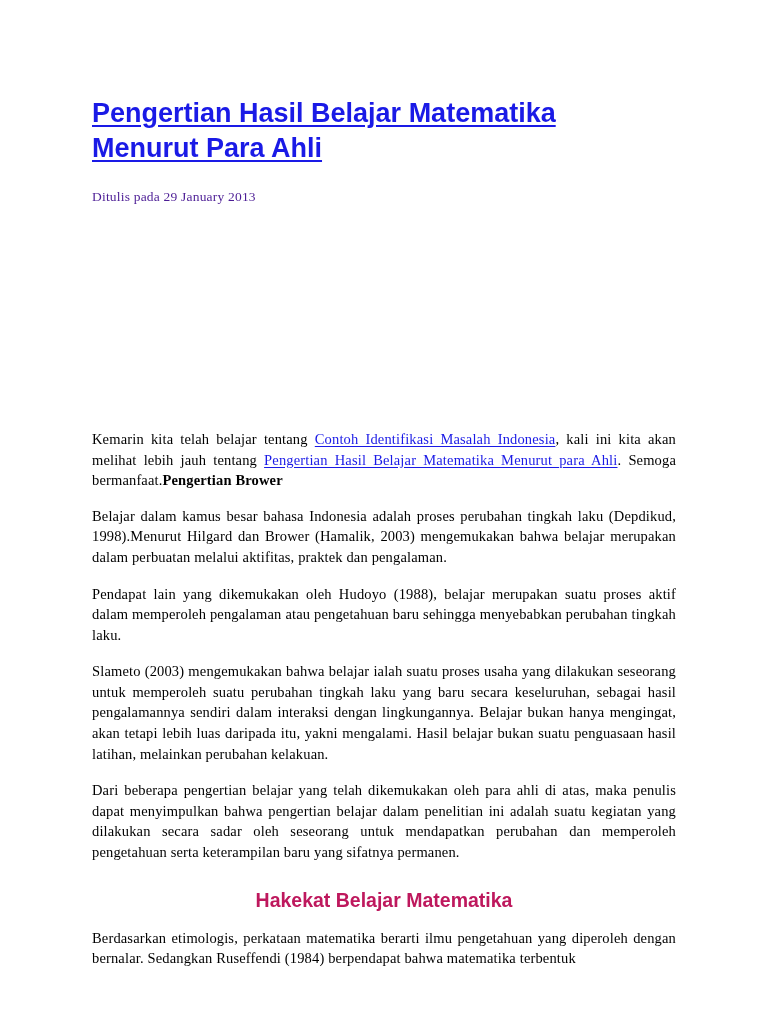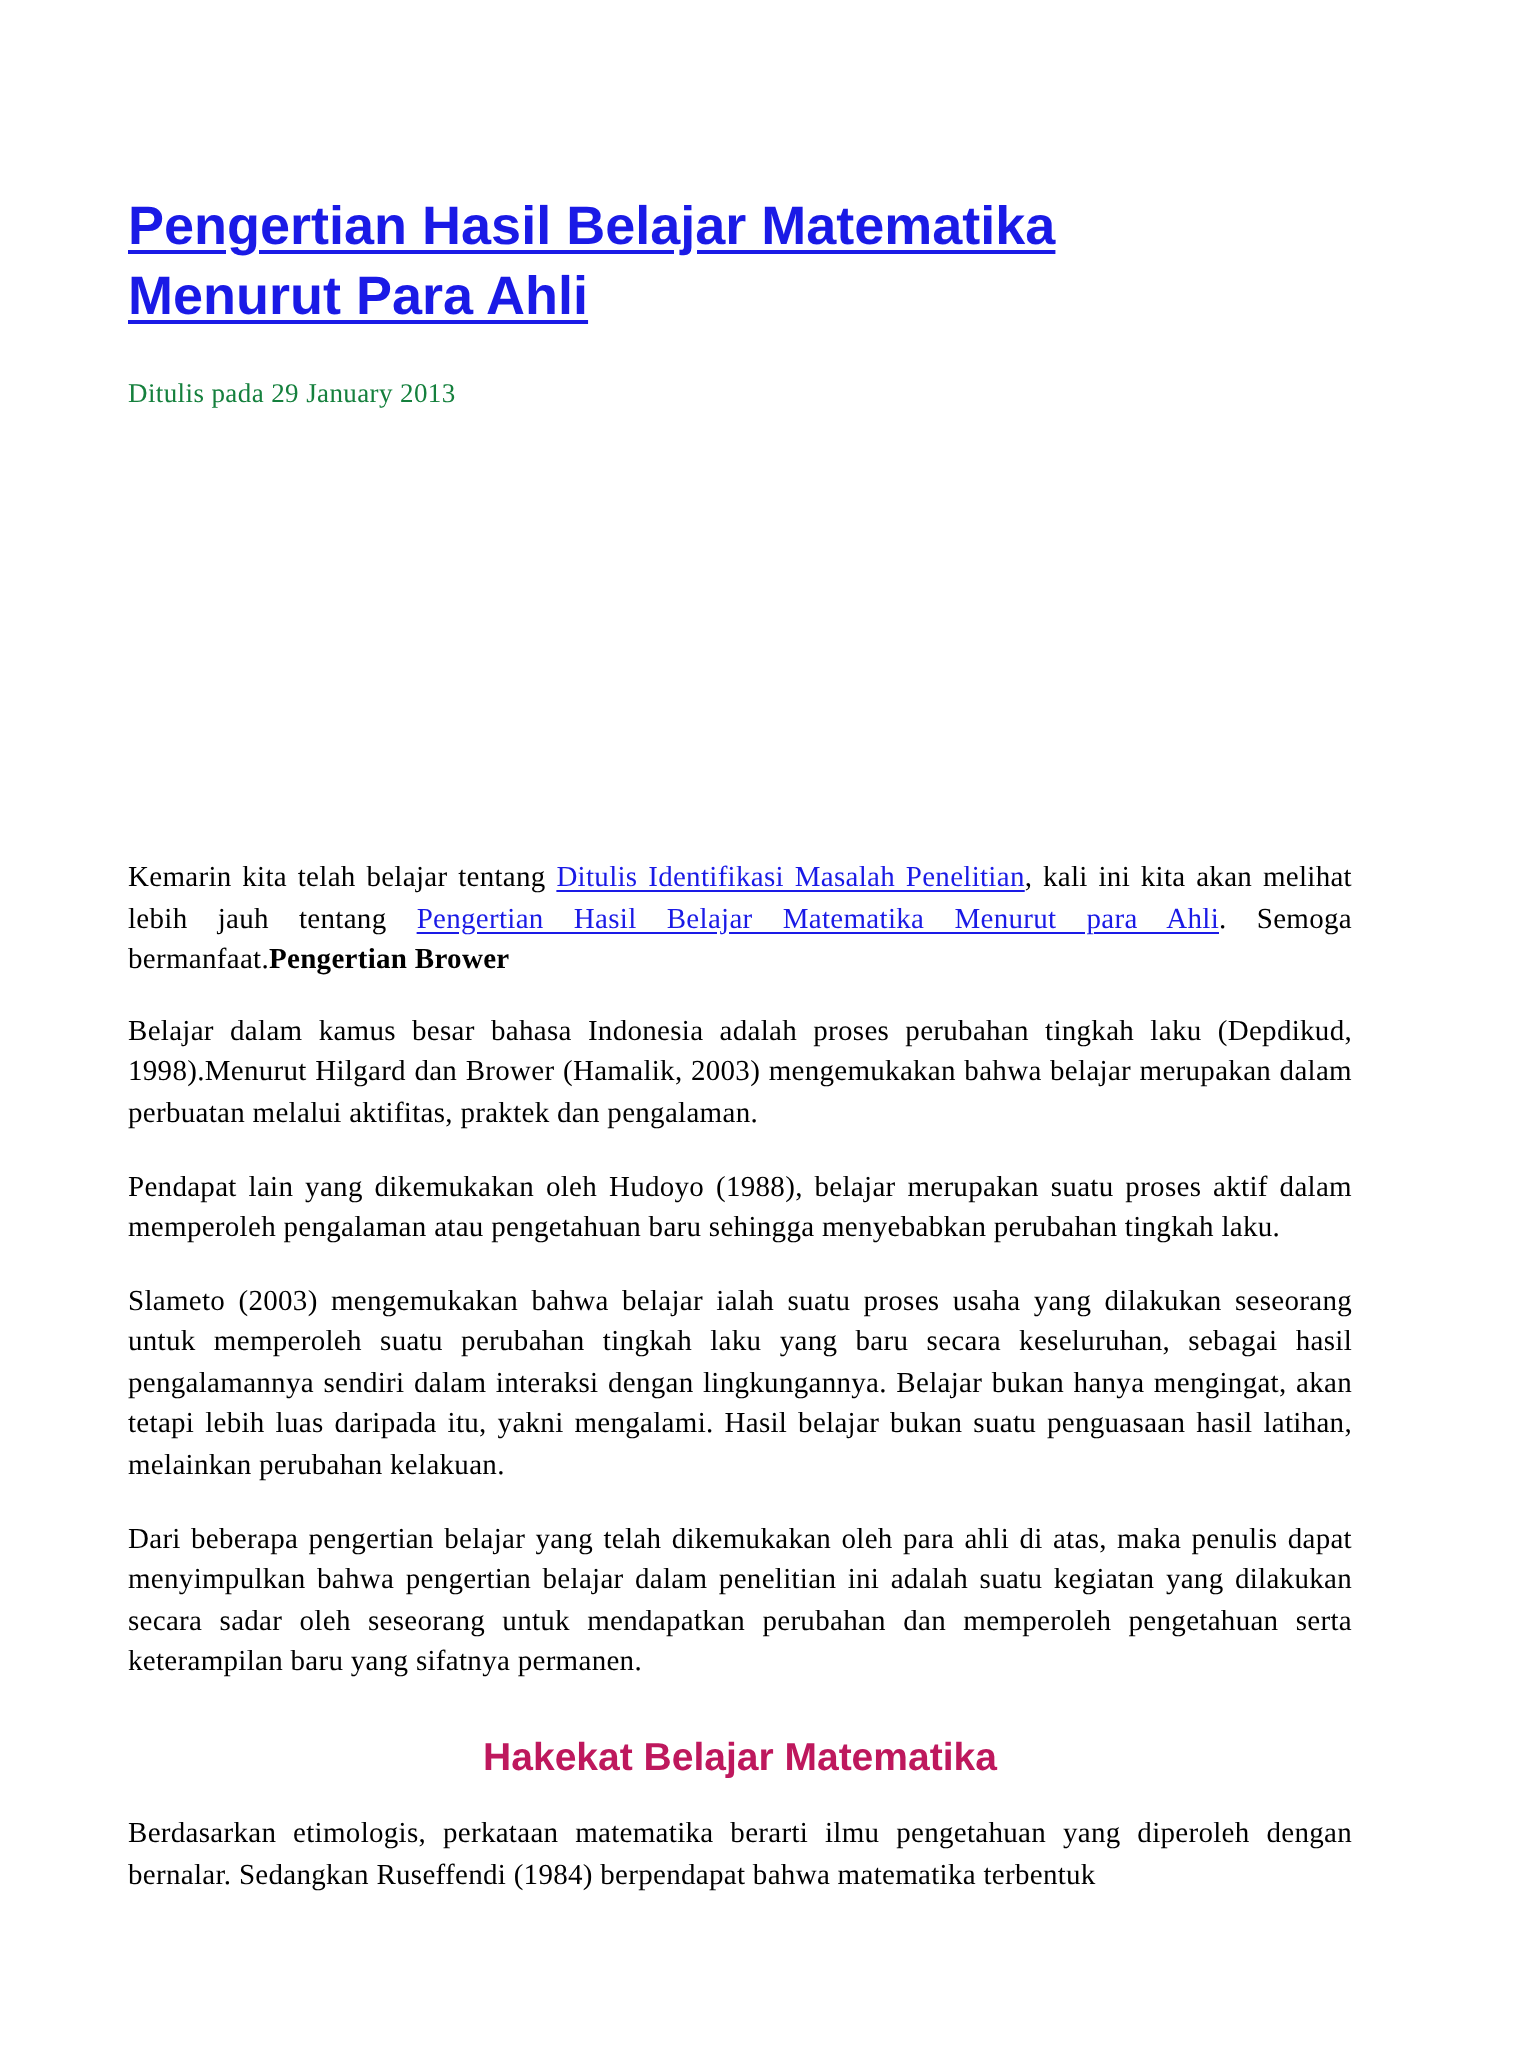--- a/index.html
+++ b/index.html
@@ -12,38 +12,38 @@
     height: 1024px;
     overflow: hidden;
     font-family: "Liberation Serif", serif;
     color: #000000;
   }
   .page {
     position: relative;
     width: 768px;
     height: 1024px;
     box-sizing: border-box;
-    padding: 96px 92px 0 64px;
+    padding: 96px 92px 0 92px;
   }
   .doc-title {
     font-family: "Liberation Sans", sans-serif;
     font-size: 27px;
     font-weight: bold;
     line-height: 1.28;
     color: #1a1ae6;
     text-decoration: underline;
     text-underline-offset: 3px;
     margin: 0 0 0 0;
     max-width: 520px;
     letter-spacing: 0px;
   }
   .doc-date {
     font-family: "Liberation Serif", serif;
     font-size: 13.5px;
-    color: #15803d;
+    color: #4c1d95;
     margin-top: 24px;
     letter-spacing: 0.2px;
   }
   .blank-gap {
     height: 224px;
   }
   .body-text {
     font-family: "Liberation Serif", serif;
     font-size: 14.5px;
     line-height: 1.42;
@@ -75,21 +75,21 @@
 <body>
 
 <div class="page">
 
   <h1 class="doc-title">Pengertian Hasil Belajar Matematika Menurut Para Ahli</h1>
 
   <div class="doc-date">Ditulis pada 29 January 2013</div>
 
   <div class="blank-gap"></div>
 
-  <p class="body-text tight"><span>Kemarin kita telah belajar tentang </span><a class="doc-link" href="#">Ditulis Identifikasi Masalah Penelitian</a><span>, kali ini kita akan melihat lebih jauh tentang </span><a class="doc-link" href="#">Pengertian Hasil Belajar Matematika Menurut para Ahli</a><span>. Semoga bermanfaat.</span><span class="bold-inline">Pengertian Brower</span></p>
+  <p class="body-text tight"><span>Kemarin kita telah belajar tentang </span><a class="doc-link" href="#">Contoh Identifikasi Masalah Indonesia</a><span>, kali ini kita akan melihat lebih jauh tentang </span><a class="doc-link" href="#">Pengertian Hasil Belajar Matematika Menurut para Ahli</a><span>. Semoga bermanfaat.</span><span class="bold-inline">Pengertian Brower</span></p>
 
   <p class="body-text">Belajar dalam kamus besar bahasa Indonesia adalah proses perubahan tingkah laku (Depdikud, 1998).Menurut Hilgard dan Brower (Hamalik, 2003) mengemukakan bahwa belajar merupakan dalam perbuatan melalui aktifitas, praktek dan pengalaman.</p>
   <p class="body-text">Pendapat lain yang dikemukakan oleh Hudoyo (1988), belajar merupakan suatu proses aktif dalam memperoleh pengalaman atau pengetahuan baru sehingga menyebabkan perubahan tingkah laku.</p>
   <p class="body-text">Slameto (2003) mengemukakan bahwa belajar ialah suatu proses usaha yang dilakukan seseorang untuk memperoleh suatu perubahan tingkah laku yang baru secara keseluruhan, sebagai hasil pengalamannya sendiri dalam interaksi dengan lingkungannya. Belajar bukan hanya mengingat, akan tetapi lebih luas daripada itu, yakni mengalami. Hasil belajar bukan suatu penguasaan hasil latihan, melainkan perubahan kelakuan.</p>
   <p class="body-text">Dari beberapa pengertian belajar yang telah dikemukakan oleh para ahli di atas, maka penulis dapat menyimpulkan bahwa pengertian belajar dalam penelitian ini adalah suatu kegiatan yang dilakukan secara sadar oleh seseorang untuk mendapatkan perubahan dan memperoleh pengetahuan serta keterampilan baru yang sifatnya permanen.</p>
 
   <h2 class="section-heading">Hakekat Belajar Matematika</h2>
 
   <p class="body-text">Berdasarkan etimologis, perkataan matematika berarti ilmu pengetahuan yang diperoleh dengan bernalar. Sedangkan Ruseffendi (1984) berpendapat bahwa matematika terbentuk</p>
 

